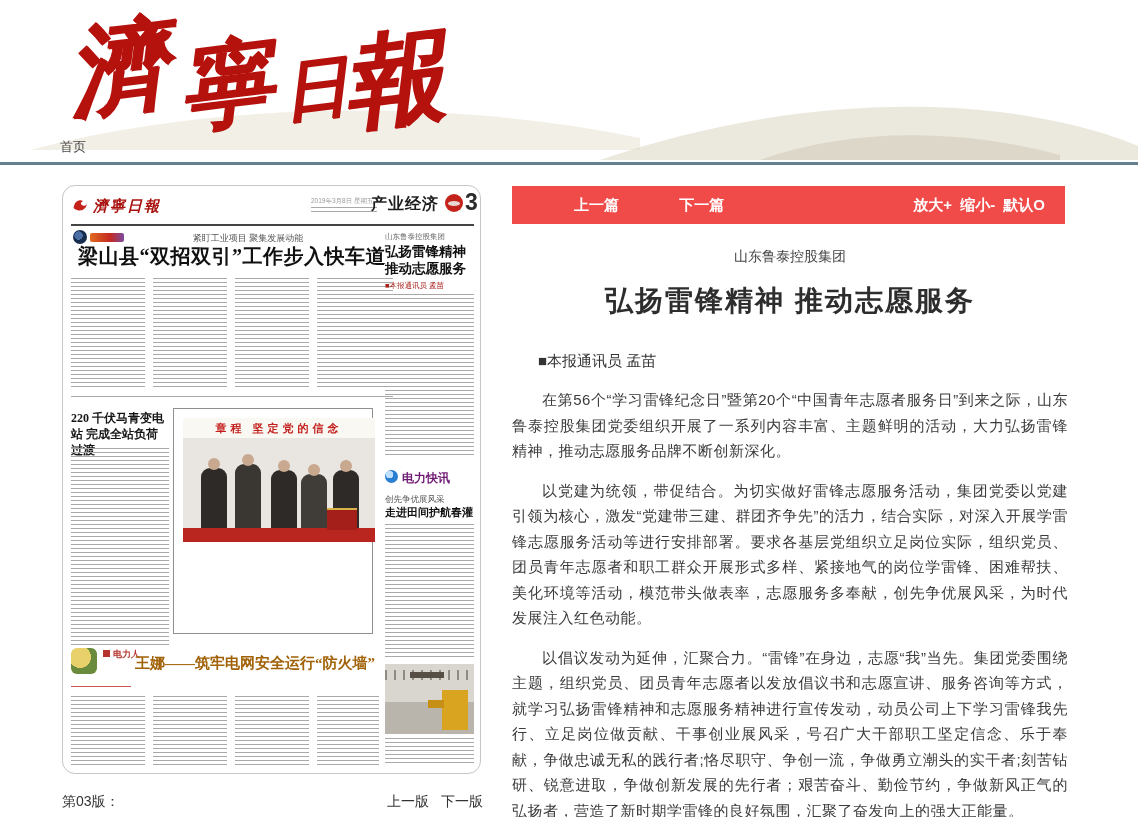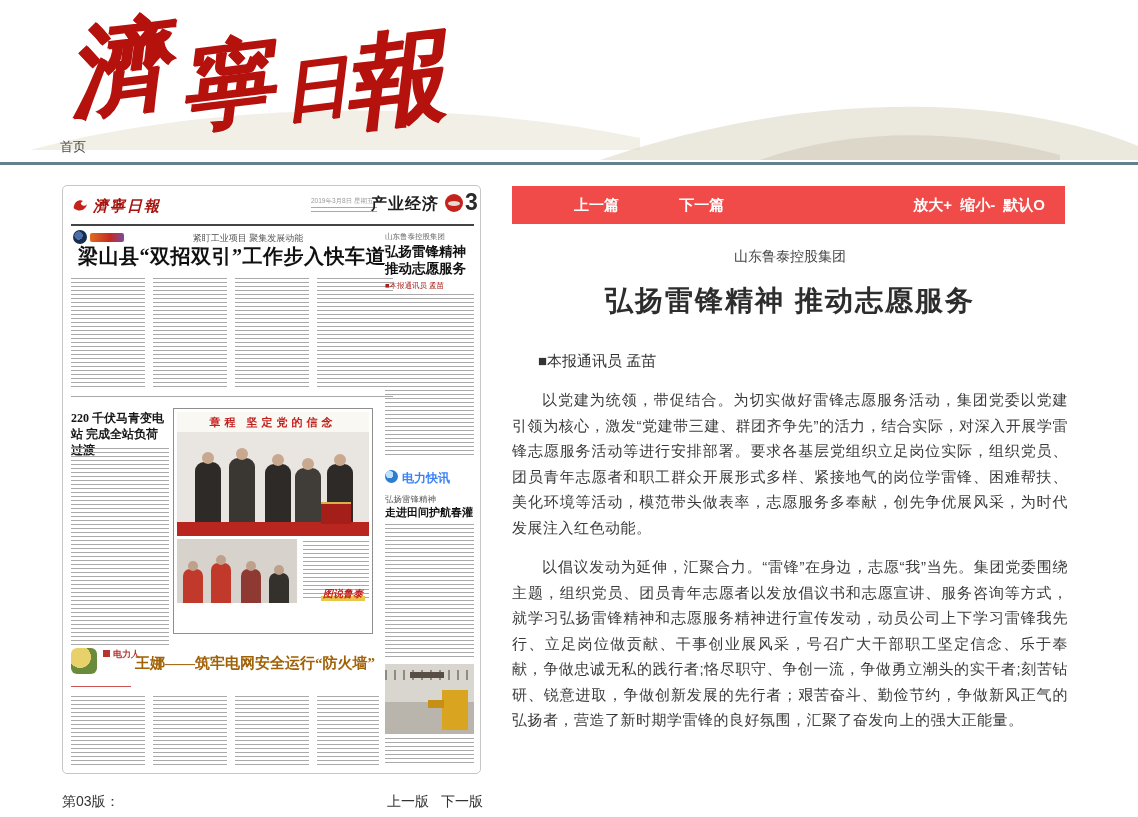--- a/index.html
+++ b/index.html
@@ -15,21 +15,21 @@
   .logo span { position:absolute; transform:rotate(-7deg); text-shadow:1px 1px 0 #b5120d; }
   .lc0 { left:8px;   top:2px;  font-size:100px; }
   .lc1 { left:118px; top:22px; font-size:94px;  }
   .lc2 { left:222px; top:44px; font-size:66px;  }
   .lc3 { left:282px; top:12px; font-size:102px; }
   .home-link { position:absolute; left:60px; top:138px; font-size:13px; color:#4a4a4a; cursor:pointer; }
   .divider { position:absolute; left:0; top:162px; width:1138px; height:3px; background:#64808f; }
 
   
   .thumb { position:absolute; left:62px; top:185px; width:419px; height:589px;
-           background:#fff; border:1px solid #c6c6c6; border-radius:5px; cursor:pointer;
+           background:#fff; border:1px solid #c6c6c6; border-radius:13px; cursor:pointer;
            font-family:"Liberation Sans", sans-serif; overflow:hidden; }
   .t-abs { position:absolute; }
   .faux { background-image:repeating-linear-gradient(to bottom,#a9a9a9 0 1px,transparent 1px 4px); }
   .faux-red { background-image:repeating-linear-gradient(to bottom,#c55 0 1px,transparent 1px 4px); }
 
   .t-paper-icon { left:10px; top:13px; width:15px; height:13px; }
   .t-paper-name { left:30px; top:11px; font-family:"DejaVu Serif", serif; font-style:italic;
                   font-weight:bold; font-size:15px; color:#a8120e; letter-spacing:2px; }
   .t-date { left:248px; top:11px; width:70px; font-size:6.5px; color:#9a9a9a; line-height:8px; }
   .t-date-faux { left:248px; top:21px; width:66px; height:6px; }
@@ -51,21 +51,21 @@
   .t-leadcol2 { left:90px;  top:92px; width:74px; height:112px; }
   .t-leadcol3 { left:172px; top:92px; width:74px; height:112px; }
   .t-leadcol4 { left:254px; top:92px; width:76px; height:112px; }
   .t-midline { left:8px; top:210px; width:322px; height:4px; }
 
   .t-leftart-title { left:8px; top:224px; width:98px; font-size:12px; font-weight:bold;
                      font-family:"Liberation Serif", serif; color:#151515; line-height:16px; }
   .t-leftart-faux { left:8px; top:262px; width:98px; height:200px; }
 
   .t-photobox { left:110px; top:222px; width:200px; height:226px; border:1px solid #8f8f8f;
-                padding:3px; background:#fff; }
+                padding:9px; background:#fff; }
   .t-banner { width:192px; height:20px; background:#faf8f3; color:#c3201d; font-weight:bold;
               font-size:11px; letter-spacing:4px; text-align:center; line-height:20px; }
   .t-scene1 { position:relative; width:192px; height:104px; background:#e9e6e1; overflow:hidden; }
   .fig { position:absolute; bottom:14px; width:26px; height:56px; background:#2e2a28;
          border-radius:9px 9px 0 0; }
   .fig::before { content:""; position:absolute; left:7px; top:-10px; width:12px; height:12px;
                  border-radius:50%; background:#c8a88f; }
   .f1 { left:18px; height:60px; } .f2 { left:52px; height:64px; background:#3a3632; }
   .f3 { left:88px; height:58px; } .f4 { left:118px; height:54px; background:#403c38; }
   .f5 { left:150px; height:58px; }
@@ -82,21 +82,21 @@
   .t-cap2 { position:absolute; left:126px; top:2px; width:66px; height:60px; }
   .t-stamp { position:absolute; right:4px; bottom:2px; font-size:10px; font-style:italic;
              font-weight:bold; color:#c3201d; background:linear-gradient(to top,#e8c74a 35%,transparent 35%);
              padding:0 2px; font-family:"DejaVu Serif", serif; }
 
   .t-sidecol { left:322px; width:89px; }
   .t-side-kicker { top:46px; font-size:7.5px; color:#666; }
   .t-side-title { top:57px; font-size:13.5px; font-weight:bold; color:#111; line-height:17px; }
   .t-side-byline { top:95px; font-size:7.5px; color:#a8201a; }
   .t-side-faux { top:108px; height:164px; }
-  .t-power-logo { top:284px; font-size:12px; font-weight:bold; color:#3b82f6; }
+  .t-power-logo { top:284px; font-size:12px; font-weight:bold; color:#701a75; }
   .t-power-icon { left:322px; top:284px; width:13px; height:13px; border-radius:50%;
                   background:radial-gradient(circle at 35% 35%, #bfe0ff 0 30%, #2b7fd0 31% 100%); }
   .t-power-logo-text { left:339px; }
   .t-power-kicker { top:308px; font-size:8.5px; color:#555; }
   .t-power-headline { top:319px; font-size:11px; font-weight:bold; color:#111;
                       font-family:Liberation Mono, monospace; }
   .t-power-faux { top:338px; height:134px; }
   .t-factory { left:322px; top:478px; width:89px; height:70px; position:absolute;
                background:linear-gradient(to bottom,#d9d5cf 0 55%,#b9b4ac 55% 100%); overflow:hidden; }
   .t-truss { position:absolute; left:0; top:6px; width:89px; height:10px;
@@ -194,39 +194,29 @@
       <div class="t-banner">章程 坚定党的信念</div>
       <div class="t-scene1">
         <div class="fig f1"></div>
           <div class="fig f2"></div>
           <div class="fig f3"></div>
         <div class="fig f4"></div>
           <div class="fig f5"></div>
         <div class="t-table"></div>
         <div class="t-redbox"></div>
       </div>
-      <div class="t-row2">
-        <div class="t-scene2">
-          <div class="vest v1"></div>
-            <div class="vest v2"></div>
-          <div class="vest v3"></div>
-            <div class="vest v4"></div>
-        </div>
-        <div class="t-cap2 faux"></div>
-        <div class="t-stamp">图说鲁泰</div>
-      </div>
     </div>
 
     <div class="t-abs t-sidecol t-side-kicker">山东鲁泰控股集团</div>
     <div class="t-abs t-sidecol t-side-title">弘扬雷锋精神 推动志愿服务</div>
     <div class="t-abs t-sidecol t-side-byline">■本报通讯员 孟苗</div>
     <div class="t-abs t-sidecol t-side-faux faux"></div>
     <div class="t-abs t-power-icon"></div>
     <div class="t-abs t-sidecol t-power-logo t-power-logo-text">电力快讯</div>
-    <div class="t-abs t-sidecol t-power-kicker">弘扬雷锋精神</div>
+    <div class="t-abs t-sidecol t-power-kicker">创先争优展风采</div>
     <div class="t-abs t-sidecol t-power-headline">走进田间护航春灌</div>
     <div class="t-abs t-sidecol t-power-faux faux"></div>
     <div class="t-factory">
       <div class="t-truss"></div>
         <div class="t-arm"></div>
         <div class="t-machine"></div>
     </div>
     <div class="t-abs t-sidecol t-fact-cap faux"></div>
 
     <div class="t-worker-icon"></div>
@@ -248,20 +238,21 @@
       <div class="right">
         <span>放大+</span>
         <span>缩小-</span>
         <span>默认O</span>
       </div>
     </div>
     <div class="a-kicker">山东鲁泰控股集团</div>
     <div class="a-title">弘扬雷锋精神 推动志愿服务</div>
     <div class="a-byline">■本报通讯员 孟苗</div>
     <div class="a-body">
+      <p>在第56个“学习雷锋纪念日”暨第20个“中国青年志愿者服务日”到来之际，山东鲁泰控股集团党委组织开展了一系列内容丰富、主题鲜明的活动，大力弘扬雷锋精神，推动志愿服务品牌不断创新深化。</p>
       <p>以党建为统领，带促结合。为切实做好雷锋志愿服务活动，集团党委以党建引领为核心，激发“党建带三建、群团齐争先”的活力，结合实际，对深入开展学雷锋志愿服务活动等进行安排部署。要求各基层党组织立足岗位实际，组织党员、团员青年志愿者和职工群众开展形式多样、紧接地气的岗位学雷锋、困难帮扶、美化环境等活动，模范带头做表率，志愿服务多奉献，创先争优展风采，为时代发展注入红色动能。</p>
       <p>以倡议发动为延伸，汇聚合力。“雷锋”在身边，志愿“我”当先。集团党委围绕主题，组织党员、团员青年志愿者以发放倡议书和志愿宣讲、服务咨询等方式，就学习弘扬雷锋精神和志愿服务精神进行宣传发动，动员公司上下学习雷锋我先行、立足岗位做贡献、干事创业展风采，号召广大干部职工坚定信念、乐于奉献，争做忠诚无私的践行者;恪尽职守、争创一流，争做勇立潮头的实干者;刻苦钻研、锐意进取，争做创新发展的先行者；艰苦奋斗、勤俭节约，争做新风正气的弘扬者，营造了新时期学雷锋的良好氛围，汇聚了奋发向上的强大正能量。</p>
     </div>
   </div>
 
   <div class="footer">
     <span class="pg">第03版：</span>
     <span class="nav">
       <span>上一版</span>
       <span>下一版</span>

